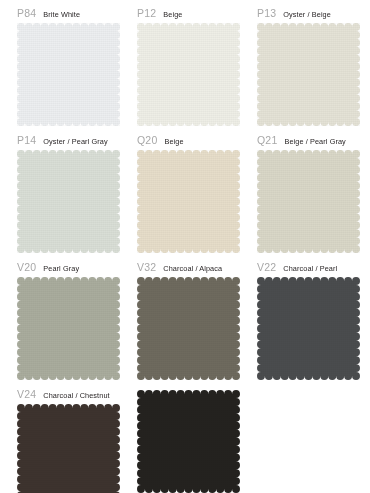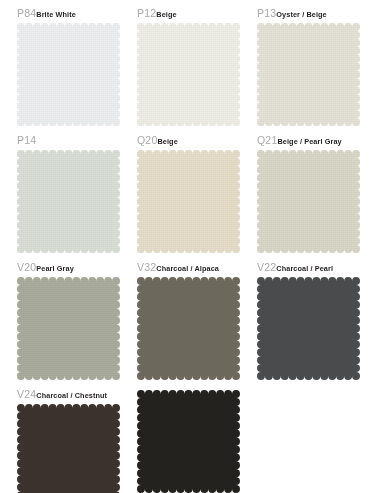--- a/index.html
+++ b/index.html
@@ -28,35 +28,36 @@
   .swatch-cell {
     position: relative;
     width: 120px;
     height: 127px;
   }
   .swatch-cell.empty { visibility: hidden; }
 
   .swatch-label {
     display: flex;
     align-items: baseline;
+    gap: 7px;
     height: 14px;
     line-height: 14px;
     white-space: nowrap;
   }
 
   .swatch-code {
     font-size: 10.5px;
     font-weight: 400;
     color: #a8a8a8;
     letter-spacing: 0.2px;
   }
 
   .swatch-name {
     font-size: 7.3px;
-    font-weight: 700;
+    font-weight: 400;
     color: #231f20;
     letter-spacing: 0.1px;
   }
 
   .swatch-chip-wrap {
     position: relative;
     width: 103px;
     height: 103px;
     margin-top: 3px;
   }
@@ -118,20 +119,21 @@
       <div class="swatch-chip-wrap">
         <svg viewBox="0 0 103 103">
           <path d="M 0 3.9615384615384617 A 3.9615384615384617 3.9615384615384617 0 0 1 7.923 3.9615384615384617 A 3.9615384615384617 3.9615384615384617 0 0 1 15.846 3.9615384615384617 A 3.9615384615384617 3.9615384615384617 0 0 1 23.769 3.9615384615384617 A 3.9615384615384617 3.9615384615384617 0 0 1 31.692 3.9615384615384617 A 3.9615384615384617 3.9615384615384617 0 0 1 39.615 3.9615384615384617 A 3.9615384615384617 3.9615384615384617 0 0 1 47.538 3.9615384615384617 A 3.9615384615384617 3.9615384615384617 0 0 1 55.462 3.9615384615384617 A 3.9615384615384617 3.9615384615384617 0 0 1 63.385 3.9615384615384617 A 3.9615384615384617 3.9615384615384617 0 0 1 71.308 3.9615384615384617 A 3.9615384615384617 3.9615384615384617 0 0 1 79.231 3.9615384615384617 A 3.9615384615384617 3.9615384615384617 0 0 1 87.154 3.9615384615384617 A 3.9615384615384617 3.9615384615384617 0 0 1 95.077 3.9615384615384617 A 3.9615384615384617 3.9615384615384617 0 0 1 103.000 3.9615384615384617 A 3.9615384615384617 3.9615384615384617 0 0 1 99.03846153846153 7.923 A 3.9615384615384617 3.9615384615384617 0 0 1 99.03846153846153 15.846 A 3.9615384615384617 3.9615384615384617 0 0 1 99.03846153846153 23.769 A 3.9615384615384617 3.9615384615384617 0 0 1 99.03846153846153 31.692 A 3.9615384615384617 3.9615384615384617 0 0 1 99.03846153846153 39.615 A 3.9615384615384617 3.9615384615384617 0 0 1 99.03846153846153 47.538 A 3.9615384615384617 3.9615384615384617 0 0 1 99.03846153846153 55.462 A 3.9615384615384617 3.9615384615384617 0 0 1 99.03846153846153 63.385 A 3.9615384615384617 3.9615384615384617 0 0 1 99.03846153846153 71.308 A 3.9615384615384617 3.9615384615384617 0 0 1 99.03846153846153 79.231 A 3.9615384615384617 3.9615384615384617 0 0 1 99.03846153846153 87.154 A 3.9615384615384617 3.9615384615384617 0 0 1 99.03846153846153 95.077 A 3.9615384615384617 3.9615384615384617 0 0 1 99.03846153846153 103.000 A 3.9615384615384617 3.9615384615384617 0 0 1 95.077 99.03846153846153 A 3.9615384615384617 3.9615384615384617 0 0 1 87.154 99.03846153846153 A 3.9615384615384617 3.9615384615384617 0 0 1 79.231 99.03846153846153 A 3.9615384615384617 3.9615384615384617 0 0 1 71.308 99.03846153846153 A 3.9615384615384617 3.9615384615384617 0 0 1 63.385 99.03846153846153 A 3.9615384615384617 3.9615384615384617 0 0 1 55.462 99.03846153846153 A 3.9615384615384617 3.9615384615384617 0 0 1 47.538 99.03846153846153 A 3.9615384615384617 3.9615384615384617 0 0 1 39.615 99.03846153846153 A 3.9615384615384617 3.9615384615384617 0 0 1 31.692 99.03846153846153 A 3.9615384615384617 3.9615384615384617 0 0 1 23.769 99.03846153846153 A 3.9615384615384617 3.9615384615384617 0 0 1 15.846 99.03846153846153 A 3.9615384615384617 3.9615384615384617 0 0 1 7.923 99.03846153846153 A 3.9615384615384617 3.9615384615384617 0 0 1 0.000 99.03846153846153 A 3.9615384615384617 3.9615384615384617 0 0 1 3.9615384615384617 95.077 A 3.9615384615384617 3.9615384615384617 0 0 1 3.9615384615384617 87.154 A 3.9615384615384617 3.9615384615384617 0 0 1 3.9615384615384617 79.231 A 3.9615384615384617 3.9615384615384617 0 0 1 3.9615384615384617 71.308 A 3.9615384615384617 3.9615384615384617 0 0 1 3.9615384615384617 63.385 A 3.9615384615384617 3.9615384615384617 0 0 1 3.9615384615384617 55.462 A 3.9615384615384617 3.9615384615384617 0 0 1 3.9615384615384617 47.538 A 3.9615384615384617 3.9615384615384617 0 0 1 3.9615384615384617 39.615 A 3.9615384615384617 3.9615384615384617 0 0 1 3.9615384615384617 31.692 A 3.9615384615384617 3.9615384615384617 0 0 1 3.9615384615384617 23.769 A 3.9615384615384617 3.9615384615384617 0 0 1 3.9615384615384617 15.846 A 3.9615384615384617 3.9615384615384617 0 0 1 3.9615384615384617 7.923 A 3.9615384615384617 3.9615384615384617 0 0 1 3.9615384615384617 0.000 Z" fill="#e4e2d6"></path>
         </svg>
         <div class="weave"></div>
       </div>
     </div>
     <div class="swatch-cell">
       <div class="swatch-label">
         <span class="swatch-code">P14</span>
+        <span class="swatch-name">Oyster / Pearl Gray</span>
       </div>
       <div class="swatch-chip-wrap">
         <svg viewBox="0 0 103 103">
           <path d="M 0 3.9615384615384617 A 3.9615384615384617 3.9615384615384617 0 0 1 7.923 3.9615384615384617 A 3.9615384615384617 3.9615384615384617 0 0 1 15.846 3.9615384615384617 A 3.9615384615384617 3.9615384615384617 0 0 1 23.769 3.9615384615384617 A 3.9615384615384617 3.9615384615384617 0 0 1 31.692 3.9615384615384617 A 3.9615384615384617 3.9615384615384617 0 0 1 39.615 3.9615384615384617 A 3.9615384615384617 3.9615384615384617 0 0 1 47.538 3.9615384615384617 A 3.9615384615384617 3.9615384615384617 0 0 1 55.462 3.9615384615384617 A 3.9615384615384617 3.9615384615384617 0 0 1 63.385 3.9615384615384617 A 3.9615384615384617 3.9615384615384617 0 0 1 71.308 3.9615384615384617 A 3.9615384615384617 3.9615384615384617 0 0 1 79.231 3.9615384615384617 A 3.9615384615384617 3.9615384615384617 0 0 1 87.154 3.9615384615384617 A 3.9615384615384617 3.9615384615384617 0 0 1 95.077 3.9615384615384617 A 3.9615384615384617 3.9615384615384617 0 0 1 103.000 3.9615384615384617 A 3.9615384615384617 3.9615384615384617 0 0 1 99.03846153846153 7.923 A 3.9615384615384617 3.9615384615384617 0 0 1 99.03846153846153 15.846 A 3.9615384615384617 3.9615384615384617 0 0 1 99.03846153846153 23.769 A 3.9615384615384617 3.9615384615384617 0 0 1 99.03846153846153 31.692 A 3.9615384615384617 3.9615384615384617 0 0 1 99.03846153846153 39.615 A 3.9615384615384617 3.9615384615384617 0 0 1 99.03846153846153 47.538 A 3.9615384615384617 3.9615384615384617 0 0 1 99.03846153846153 55.462 A 3.9615384615384617 3.9615384615384617 0 0 1 99.03846153846153 63.385 A 3.9615384615384617 3.9615384615384617 0 0 1 99.03846153846153 71.308 A 3.9615384615384617 3.9615384615384617 0 0 1 99.03846153846153 79.231 A 3.9615384615384617 3.9615384615384617 0 0 1 99.03846153846153 87.154 A 3.9615384615384617 3.9615384615384617 0 0 1 99.03846153846153 95.077 A 3.9615384615384617 3.9615384615384617 0 0 1 99.03846153846153 103.000 A 3.9615384615384617 3.9615384615384617 0 0 1 95.077 99.03846153846153 A 3.9615384615384617 3.9615384615384617 0 0 1 87.154 99.03846153846153 A 3.9615384615384617 3.9615384615384617 0 0 1 79.231 99.03846153846153 A 3.9615384615384617 3.9615384615384617 0 0 1 71.308 99.03846153846153 A 3.9615384615384617 3.9615384615384617 0 0 1 63.385 99.03846153846153 A 3.9615384615384617 3.9615384615384617 0 0 1 55.462 99.03846153846153 A 3.9615384615384617 3.9615384615384617 0 0 1 47.538 99.03846153846153 A 3.9615384615384617 3.9615384615384617 0 0 1 39.615 99.03846153846153 A 3.9615384615384617 3.9615384615384617 0 0 1 31.692 99.03846153846153 A 3.9615384615384617 3.9615384615384617 0 0 1 23.769 99.03846153846153 A 3.9615384615384617 3.9615384615384617 0 0 1 15.846 99.03846153846153 A 3.9615384615384617 3.9615384615384617 0 0 1 7.923 99.03846153846153 A 3.9615384615384617 3.9615384615384617 0 0 1 0.000 99.03846153846153 A 3.9615384615384617 3.9615384615384617 0 0 1 3.9615384615384617 95.077 A 3.9615384615384617 3.9615384615384617 0 0 1 3.9615384615384617 87.154 A 3.9615384615384617 3.9615384615384617 0 0 1 3.9615384615384617 79.231 A 3.9615384615384617 3.9615384615384617 0 0 1 3.9615384615384617 71.308 A 3.9615384615384617 3.9615384615384617 0 0 1 3.9615384615384617 63.385 A 3.9615384615384617 3.9615384615384617 0 0 1 3.9615384615384617 55.462 A 3.9615384615384617 3.9615384615384617 0 0 1 3.9615384615384617 47.538 A 3.9615384615384617 3.9615384615384617 0 0 1 3.9615384615384617 39.615 A 3.9615384615384617 3.9615384615384617 0 0 1 3.9615384615384617 31.692 A 3.9615384615384617 3.9615384615384617 0 0 1 3.9615384615384617 23.769 A 3.9615384615384617 3.9615384615384617 0 0 1 3.9615384615384617 15.846 A 3.9615384615384617 3.9615384615384617 0 0 1 3.9615384615384617 7.923 A 3.9615384615384617 3.9615384615384617 0 0 1 3.9615384615384617 0.000 Z" fill="#d9ded6"></path>
         </svg>
         <div class="weave"></div>
       </div>
     </div>
     <div class="swatch-cell">
       <div class="swatch-label">

